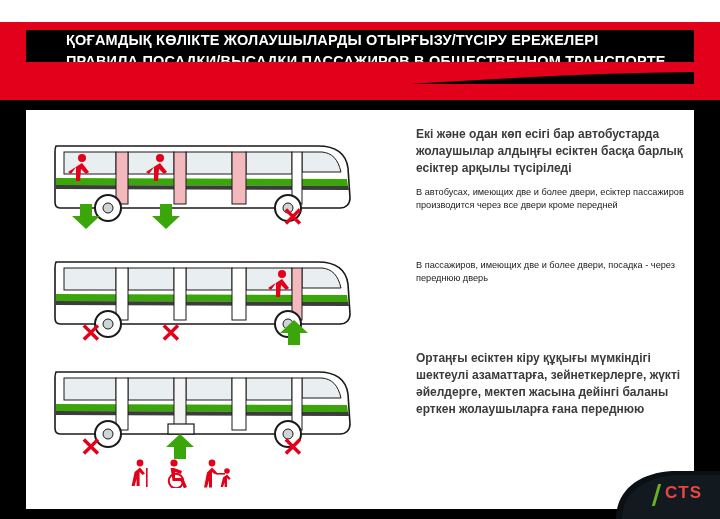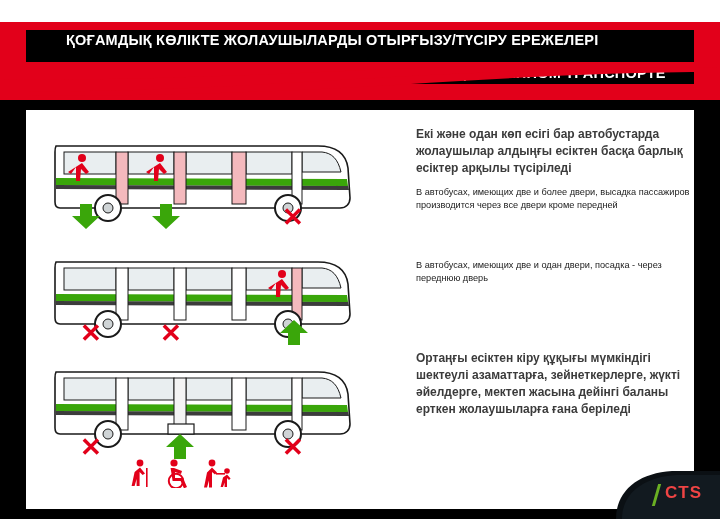--- a/index.html
+++ b/index.html
@@ -15,21 +15,21 @@
     background: #ffffff;
   }
   .header-wrap {
     position: absolute; left: 0; top: 22px; width: 720px; height: 78px;
     background: #e2001a;
   }
   .header-black {
     position: absolute; left: 26px; top: 8px; width: 668px; height: 54px;
     background: #000000;
     display: flex; flex-direction: column;
-    justify-content: space-between;
+    justify-content: flex-start;
     padding-left: 40px;
   }
   .header-line {
     color: #ffffff;
     font-weight: bold;
     font-size: 14.5px;
     letter-spacing: 0.2px;
     line-height: 1.45;
     white-space: nowrap;
   }
@@ -227,29 +227,29 @@
           <path d="M97,16.5 l3.6,4 l-1.6,1.4 l-2,-2 l0,9.1 l-2.4,0 l0,-4.6 l-1.6,4.6 l-2.4,0 l2.4,-9.5 z"></path>
           <rect x="86" y="15" width="9" height="1.6"></rect>
         </g>
       </svg>
     </div>
 
     <div class="text-col">
 
       <div class="blk" style="top:16px;">
         <div class="kk">Екі және одан көп есігі бар автобустарда жолаушылар алдыңғы есіктен басқа барлық есіктер арқылы түсіріледі</div>
-        <div class="ru">В автобусах, имеющих две и более двери, высадка пассажиров производится через все двери кроме передней</div>
+        <div class="ru">В автобусах, имеющих две и более двери, есіктер пассажиров производится через все двери кроме передней</div>
       </div>
 
       <div class="blk" style="top:140px;">
-        <div class="ru">В автобусах, имеющих две и одан двери, посадка - через переднюю дверь</div>
+        <div class="ru">В пассажиров, имеющих две и более двери, посадка - через переднюю дверь</div>
       </div>
 
       <div class="blk" style="top:240px;">
-        <div class="kk">Ортаңғы есіктен кіру құқығы мүмкіндігі шектеулі азаматтарға, зейнеткерлерге, жүкті әйелдерге, мектеп жасына дейінгі баланы ерткен жолаушыларға ғана беріледі</div>
+        <div class="kk">Ортаңғы есіктен кіру құқығы мүмкіндігі шектеулі азаматтарға, зейнеткерлерге, жүкті әйелдерге, мектеп жасына дейінгі баланы ерткен жолаушыларға ғана переднюю</div>
       </div>
 
     </div>
   </div>
 
   <div class="logo">
     <svg width="138" height="56" viewBox="0 0 138 56">
       <path d="M34,56 C34,28 56,10 90,8 L138,8 L138,56 Z" fill="#0b1014"></path>
       <path d="M40,56 C40,30 62,14 94,12 L138,12 L138,56 Z" fill="#121a20"></path>
     </svg>

